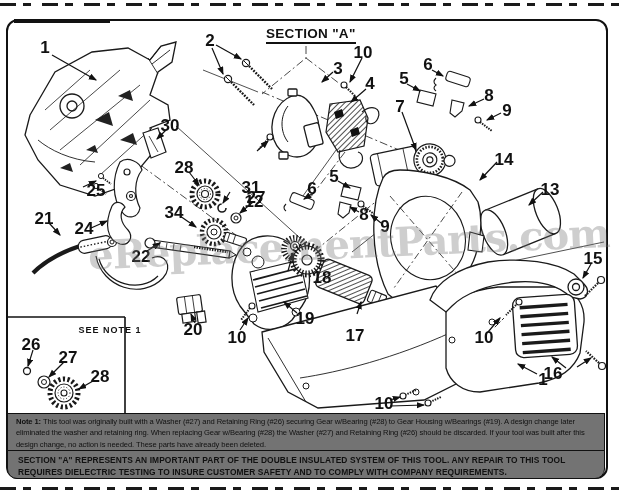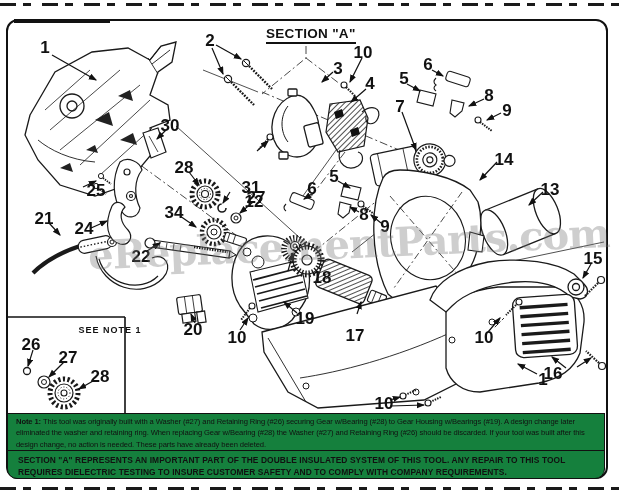--- a/index.html
+++ b/index.html
@@ -13,21 +13,21 @@
   .callout{position:absolute;transform:translate(-50%,-50%);
            font-weight:700;font-size:17px;line-height:1;color:#111;
            font-family:"Liberation Sans",sans-serif;white-space:nowrap;}
   #section-title{position:absolute;left:266px;top:26px;font-size:13.5px;font-weight:700;
                  border-bottom:2.5px solid #111;padding-bottom:1px;letter-spacing:.3px;}
   #see-note-label{position:absolute;left:66px;top:325px;transform:translate(-50%,0);
                   font-size:9px;font-weight:700;letter-spacing:1px;margin-left:44px;}
   #watermark{position:absolute;left:88px;top:222px;width:440px;font-size:40px;font-weight:700;
              font-family:"DejaVu Serif",serif;color:rgba(115,115,115,0.35);
              letter-spacing:-1px;transform:rotate(-2.5deg);pointer-events:none;z-index:5;white-space:nowrap;}
-  .notebox{position:absolute;left:7px;width:598px;border:1.6px solid #111;background:#15803d;box-sizing:border-box;z-index:2;}
+  .notebox{position:absolute;left:7px;width:598px;border:1.6px solid #111;background:#737373;box-sizing:border-box;z-index:2;}
   #note1-box{top:413px;height:38px;padding:2px 8px 0 8px;font-size:7.6px;line-height:1.5;letter-spacing:-0.1px;}
   #warning-box{top:450px;height:29px;border-radius:0 0 10px 10px;padding:3px 10px 0 10px;
                font-size:8.4px;font-weight:700;line-height:1.45;letter-spacing:.1px;}
   #note1-box b{font-weight:700;}
   #callout-layer{position:absolute;left:0;top:0;width:620px;height:500px;z-index:4;pointer-events:none;}
 </style>
 </head>
 <body>
 
 <div id="stage">

